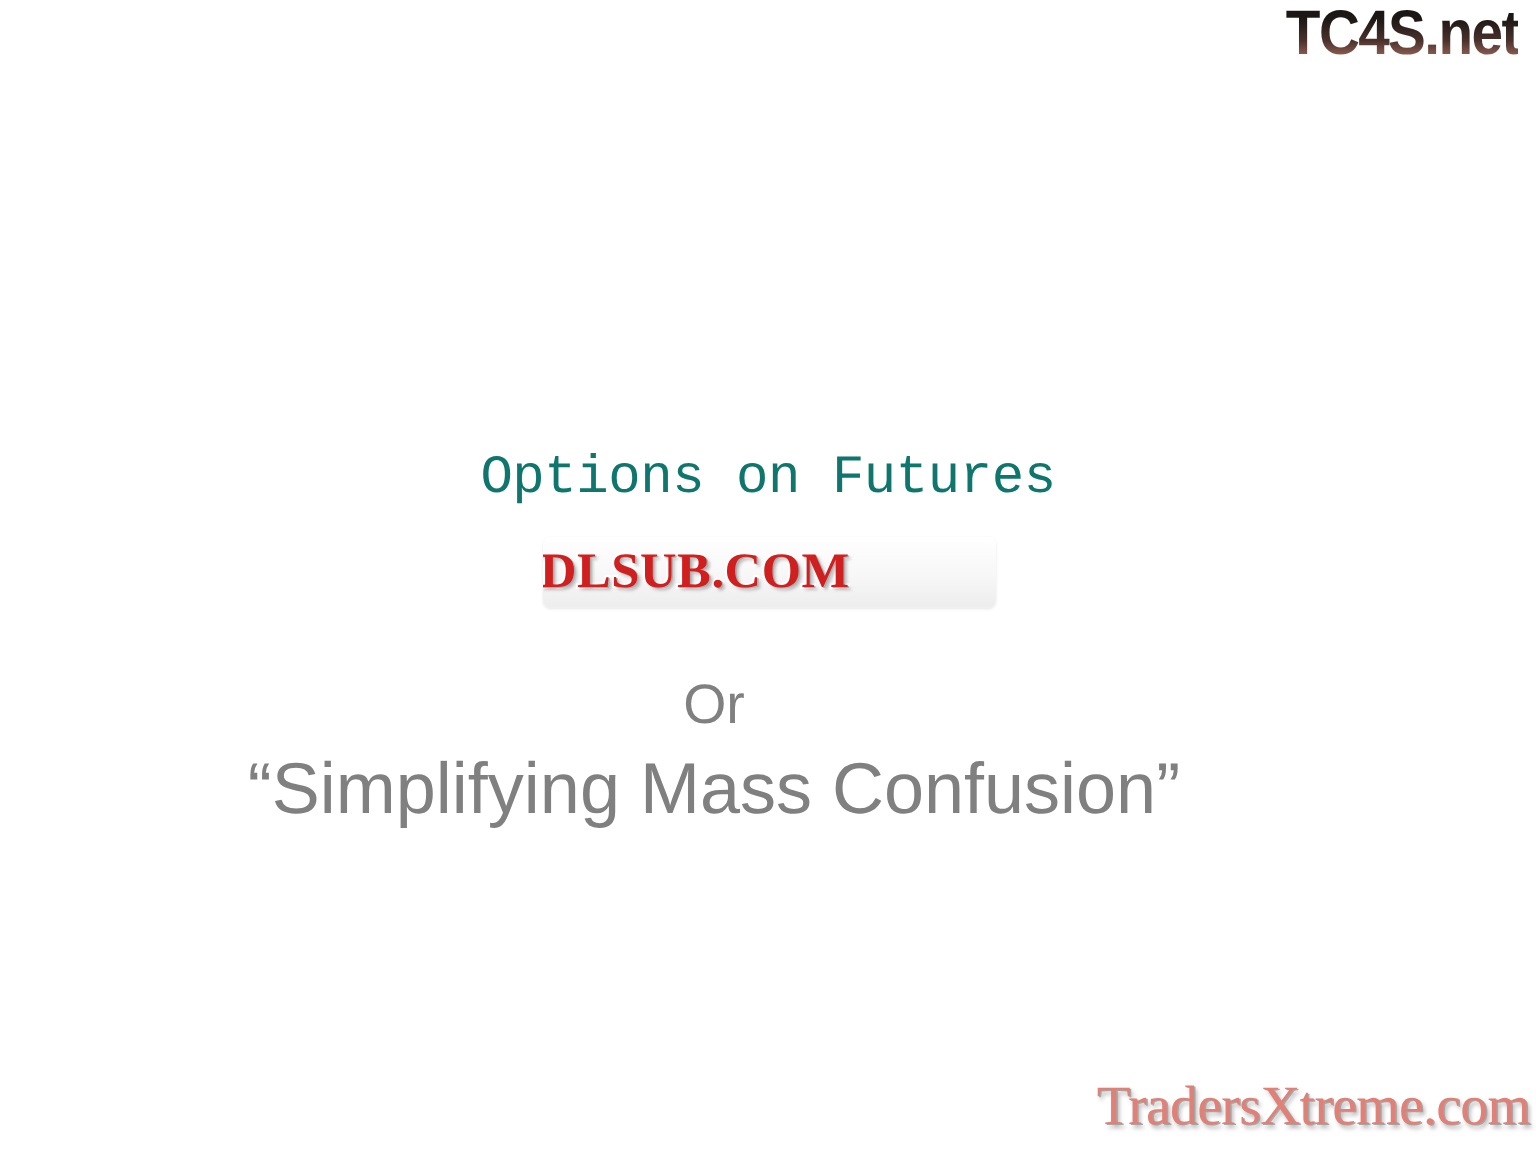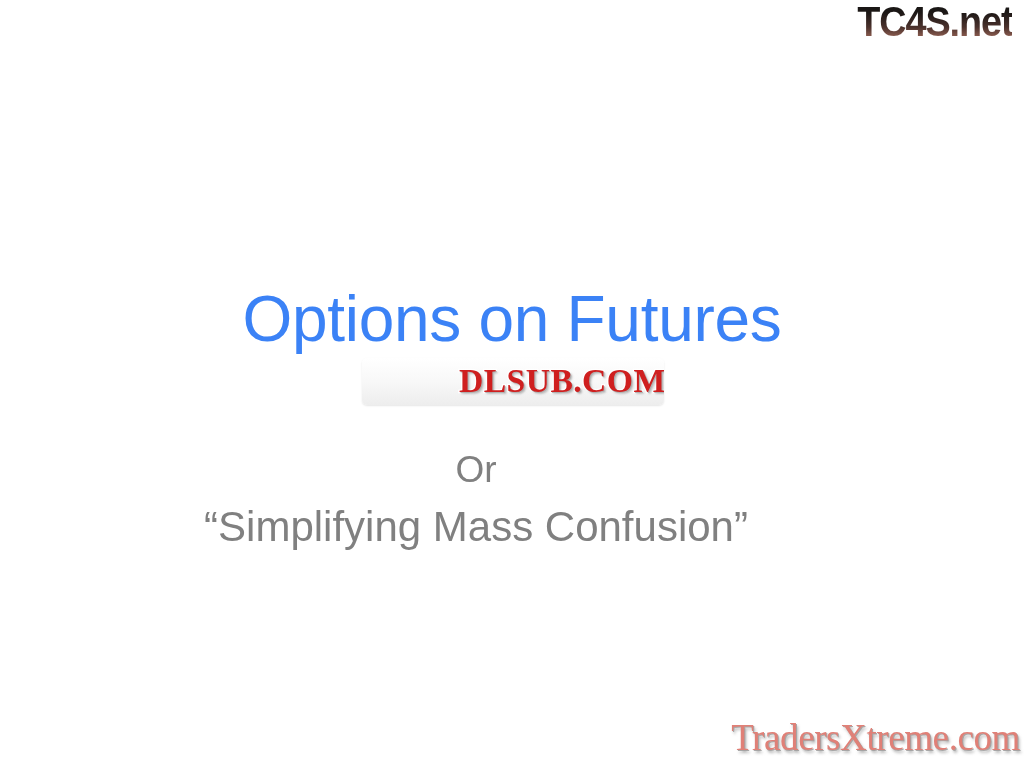--- a/index.html
+++ b/index.html
@@ -49,43 +49,43 @@
   
   .title-area {
     position: absolute;
     left: 0;
     top: 288px;
     width: 1024px;
     text-align: center;
   }
   .slide-title {
     display: inline-block;
-    font-family: Liberation Sans, sans-serif;
+    font-family: Liberation Mono, monospace;
     font-weight: normal;
-    font-size: 64px;
+    font-size: 36px;
     line-height: 62px;
-    color: #3b82f6;
+    color: #0f766e;
     letter-spacing: -0.3px;
     margin: 0;
     white-space: nowrap;
   }
 
   
   .wm-dlsub-wrap {
     position: absolute;
     left: 362px;
     top: 358px;
     width: 302px;
     height: 47px;
     background: linear-gradient(to bottom, #ffffff 0%, #f7f7f7 55%, #ededed 100%);
     border-radius: 5px;
     box-shadow: 0 1px 2px rgba(0,0,0,0.10);
     display: flex;
     align-items: center;
-    justify-content: flex-end;
+    justify-content: flex-start;
     overflow: hidden;
     user-select: none;
   }
   .wm-dlsub {
     font-family: "Liberation Serif", "DejaVu Serif", serif;
     font-weight: bold;
     font-size: 33px;
     line-height: 33px;
     letter-spacing: 0.4px;
     transform: scaleX(1.02);
@@ -111,21 +111,21 @@
     font-weight: normal;
     font-size: 37px;
     line-height: 52px;
     color: #808080;
     margin: 0;
     white-space: nowrap;
   }
   .subtitle-line-2 {
     font-family: "Liberation Sans", "DejaVu Sans", sans-serif;
     font-weight: normal;
-    font-size: 42px;
+    font-size: 48px;
     line-height: 62px;
     color: #808080;
     margin: 0;
     white-space: nowrap;
   }
 
   
   .wm-txtreme {
     position: absolute;
     right: 4px;

